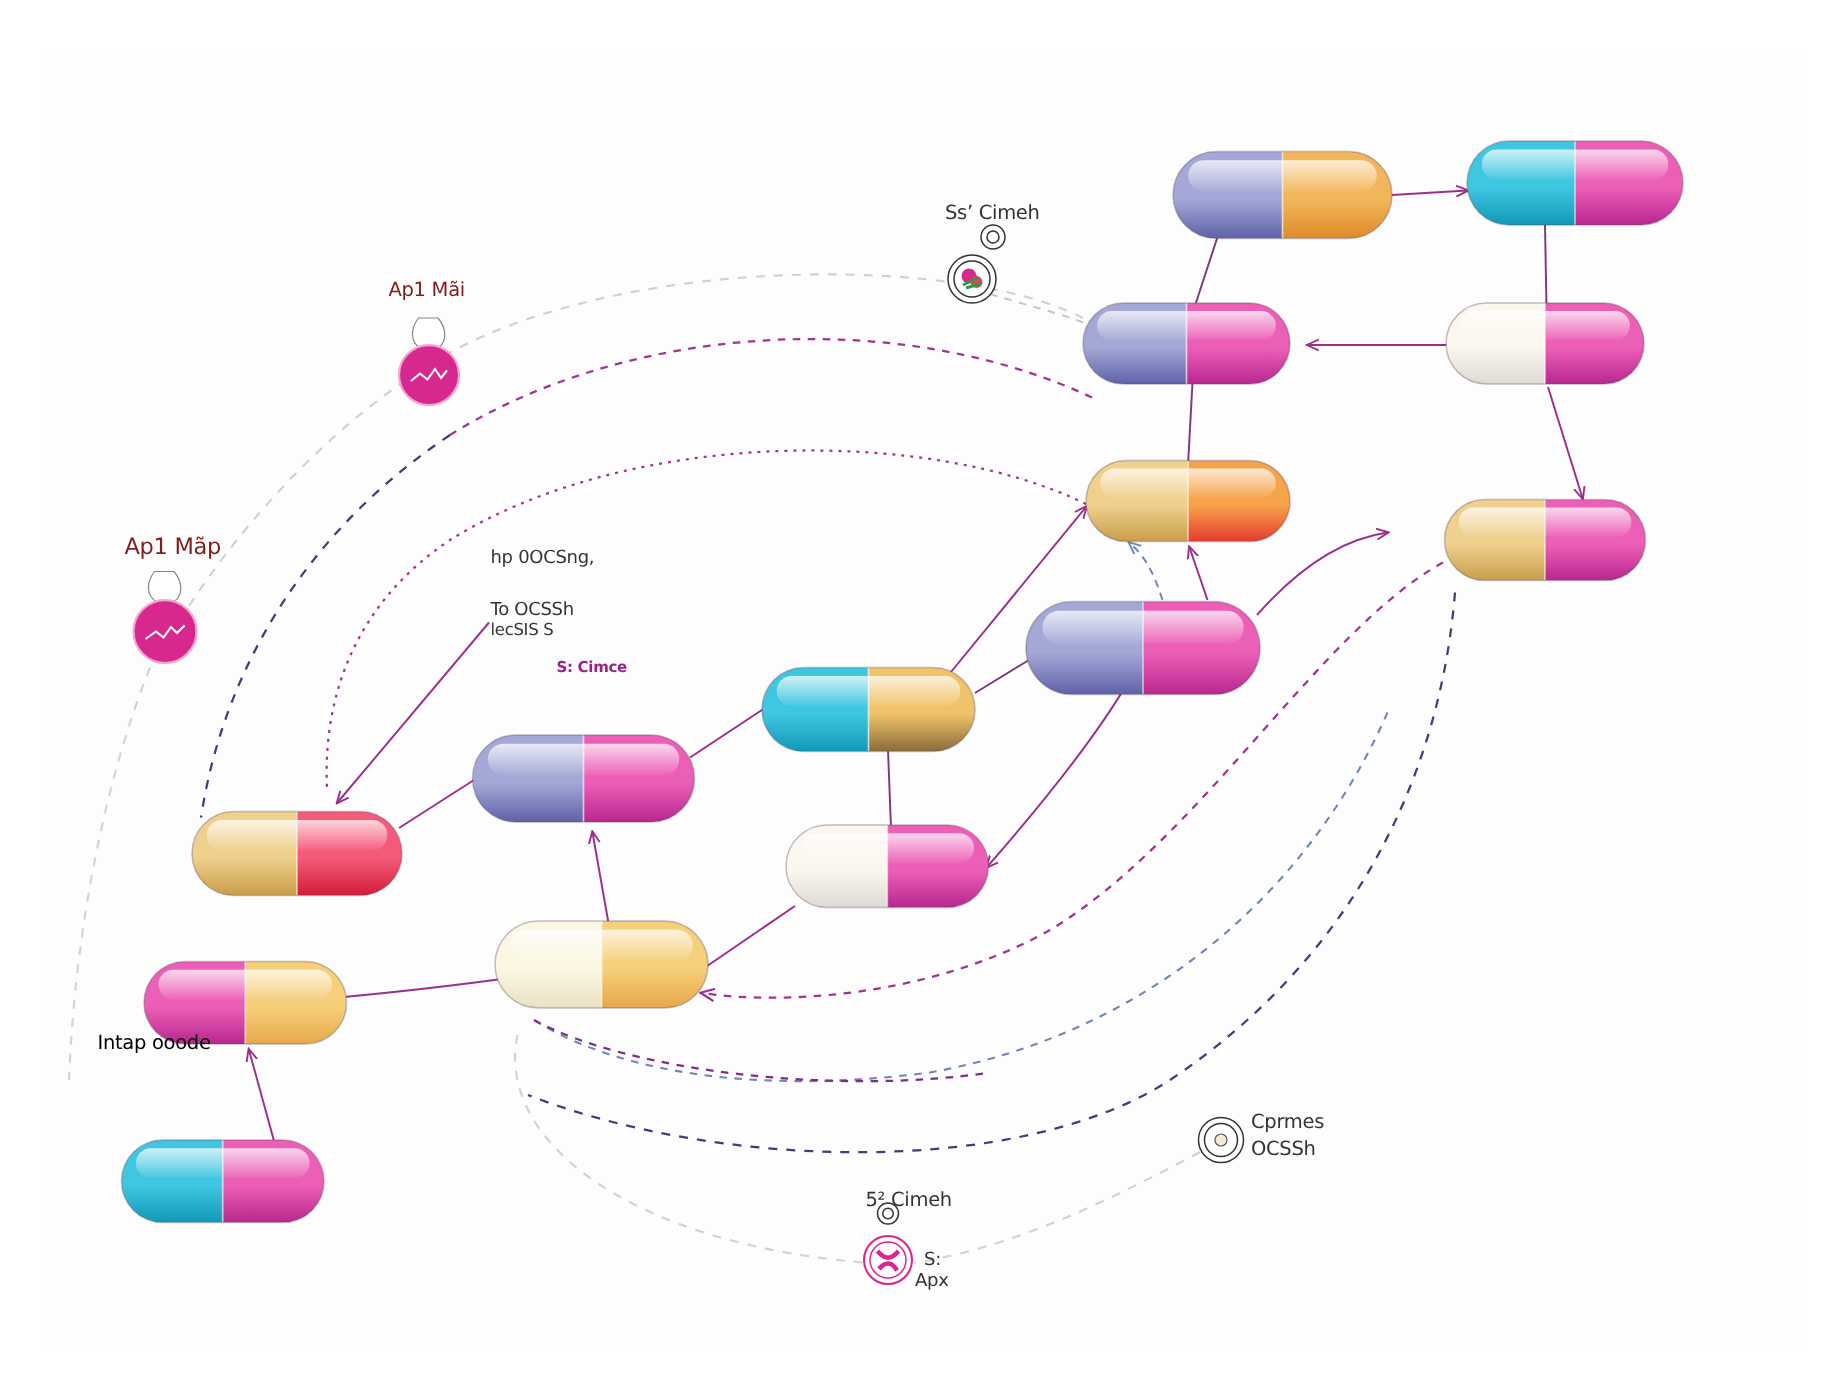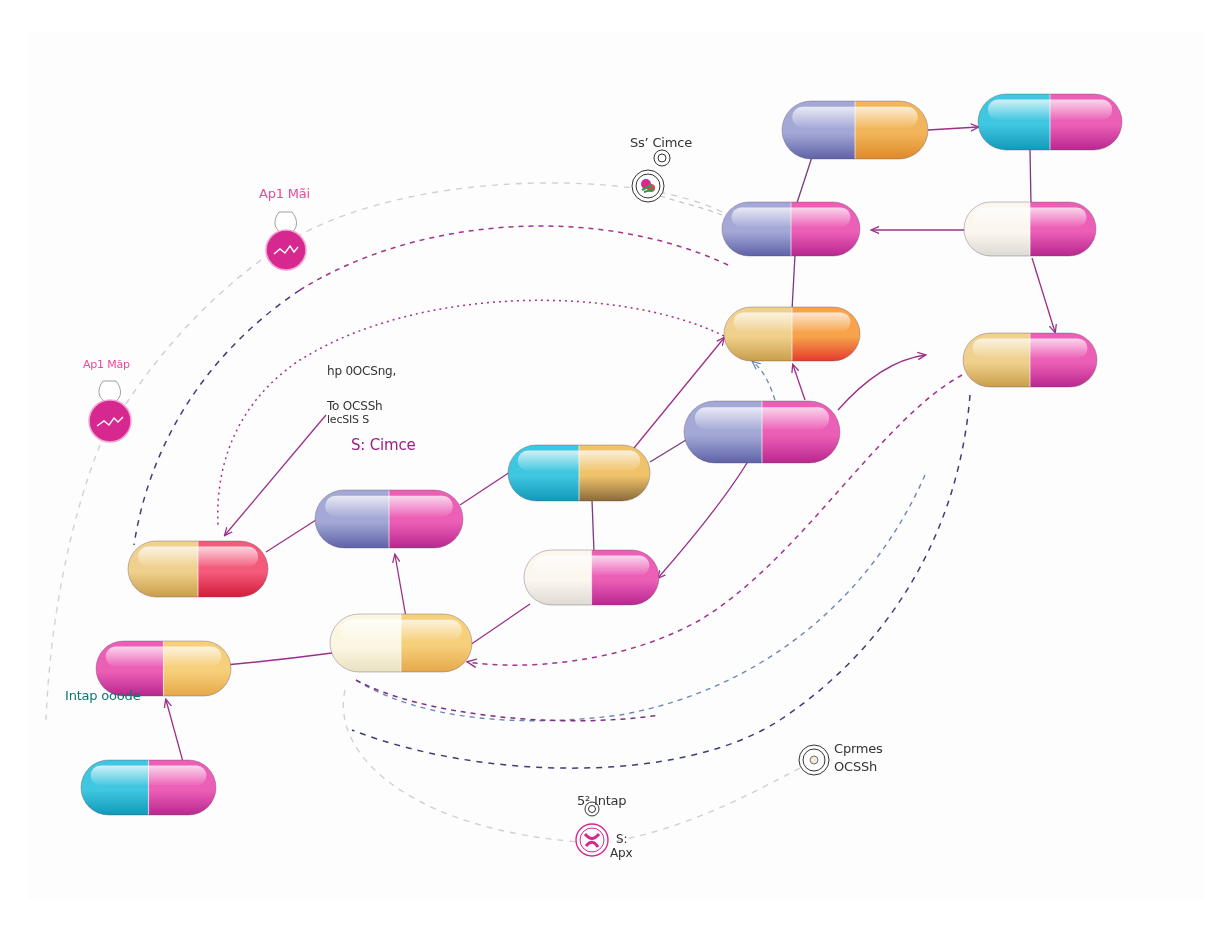--- a/index.html
+++ b/index.html
@@ -1,20 +1,20 @@
 <!DOCTYPE html>
 <html><head>
 <meta charset="utf-8">
 <style>
   html, body { margin: 0; padding: 0; background: #ffffff; }
   body { width: 1232px; height: 928px; position: relative; overflow: hidden; font-family: "DejaVu Sans", sans-serif; }
   #canvas { position: absolute; left: 0; top: 0; width: 1232px; height: 928px; }
   .frame { position: absolute; left: 28px; top: 32px; width: 1176px; height: 868px; background: #fdfdfd; }
   .lbl { position: absolute; font-family: "DejaVu Sans", sans-serif; font-size: 13px; color: #333; line-height: 15px; white-space: pre; letter-spacing: -0.2px; }
-  .lbl.grey { color: #ec4899; }
+  .lbl.grey { color: #7f1d1d; }
   .lbl.mag { color: #9a1f86; }
 </style>
 </head>
 <body>
 
 <div class="frame"></div>
 
 <svg id="canvas" width="1232" height="928" viewBox="0 0 1232 928" xmlns="http://www.w3.org/2000/svg">
   <defs>
     <marker id="arrowhead" viewBox="0 0 10 10" refX="8" refY="5" markerWidth="7" markerHeight="7" orient="auto-start-reverse">
@@ -324,25 +324,25 @@
     <g transform="translate(592,840)">
       <circle r="16" fill="#fff" stroke="#d6288f" stroke-width="1.4"></circle>
       <circle r="12" fill="none" stroke="#d6288f" stroke-width="1"></circle>
       <path d="M-7,-6 C-2,0 2,0 7,-6 M-6,6 C-1,0 3,2 6,7" fill="none" stroke="#d6288f" stroke-width="3"></path>
       <circle cx="0" cy="-31" r="7" fill="#fff" stroke="#333" stroke-width="1"></circle>
       <circle cx="0" cy="-31" r="3.5" fill="none" stroke="#333" stroke-width="1"></circle>
     </g>
   </g>
 </svg>
 
-<div class="lbl" style="left:630px; top:135px; font-size:13px;">Ss’ Cimce</div>
+<div class="lbl" style="left:630px; top:135px; font-size:13px;">Ss’ Cimeh</div>
 <div class="lbl grey" style="left:259px; top:186px; font-size:13px;">Ap1 Mãi</div>
-<div class="lbl grey" style="left:83px; top:357px; font-size:11px;">Ap1 Mãp</div>
+<div class="lbl grey" style="left:83px; top:357px; font-size:15px;">Ap1 Mãp</div>
 <div class="lbl" style="left:327px; top:364px; font-size:12px;">hp 0OCSng,</div>
 <div class="lbl" style="left:327px; top:399px; font-size:12px;">To OCSSh</div>
 <div class="lbl" style="left:327px; top:412px; font-size:11px;">lecSIS S</div>
-<div class="lbl mag" style="left:351px; top:438px; font-size:15px;">S: Cimce</div>
-<div class="lbl" style="left:65px; top:688px; font-size:13px; color:#0f766e;">Intap ooode</div>
+<div class="lbl mag" style="left:371px; top:438px; font-size:10px;font-weight:bold;">S: Cimce</div>
+<div class="lbl" style="left:65px; top:688px; font-size:13px; color:#000000;">Intap ooode</div>
 <div class="lbl" style="left:834px; top:741px; font-size:13px;">Cprmes</div>
 <div class="lbl" style="left:834px; top:759px; font-size:13px;">OCSSh</div>
-<div class="lbl" style="left:577px; top:793px; font-size:13px;">5² Intap</div>
+<div class="lbl" style="left:577px; top:793px; font-size:13px;">5² Cimeh</div>
 <div class="lbl" style="left:616px; top:832px; font-size:12px;">S:</div>
 <div class="lbl" style="left:610px; top:846px; font-size:12px; ">Apx</div>
 
 </body></html>

